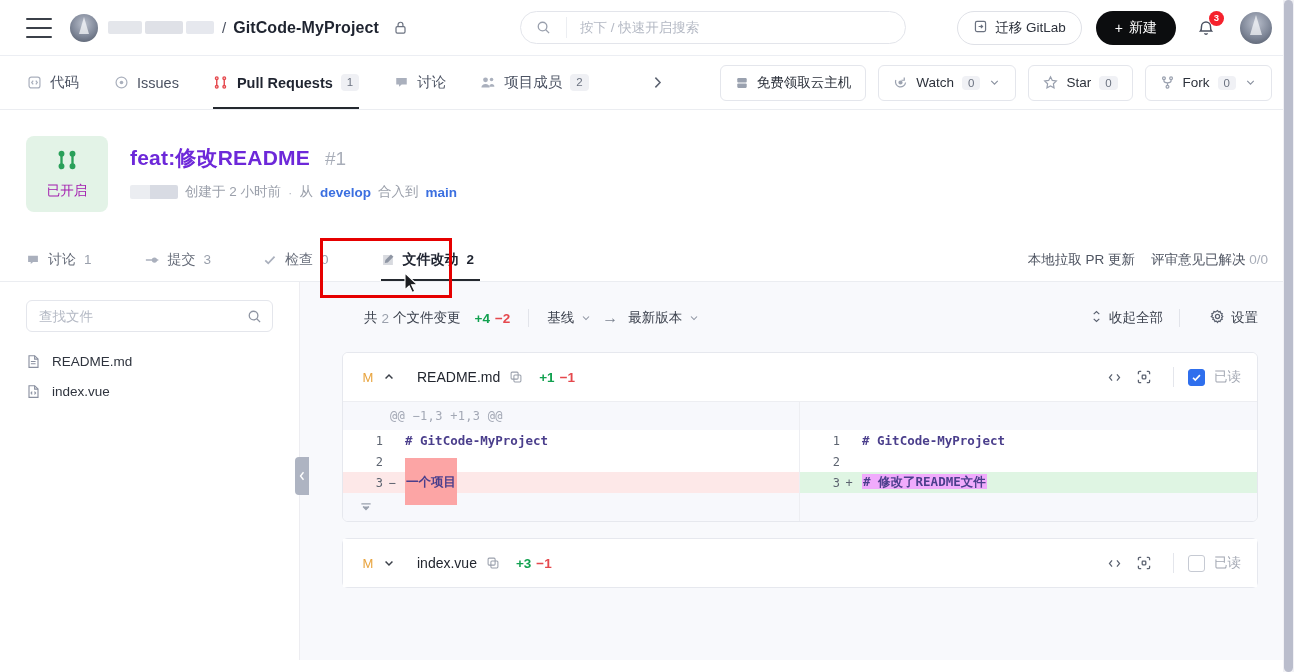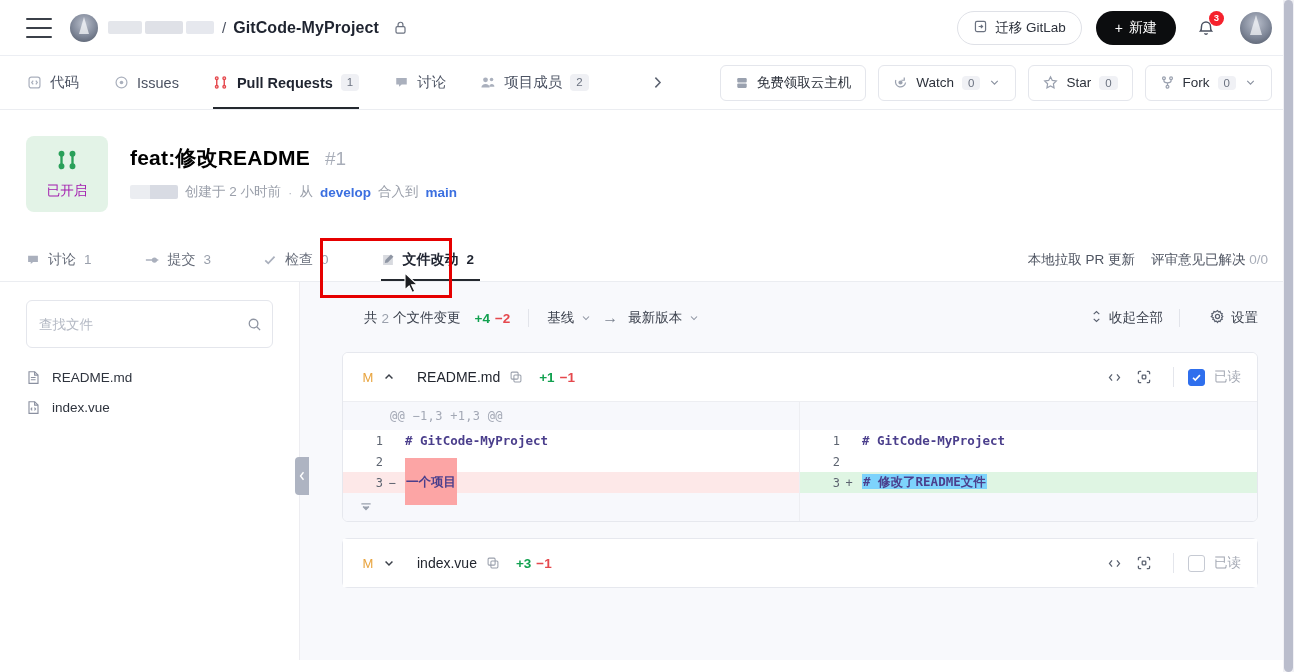--- a/index.html
+++ b/index.html
@@ -124,21 +124,21 @@
   
   .pr-head { padding: 26px 26px 0 26px; display:flex; gap: 22px; }
   .pr-state {
     width: 82px; height: 76px; border-radius:8px; background:#e3f3e7;
     display:flex; flex-direction:column; align-items:center; justify-content:center; gap:7px;
     flex:0 0 auto;
   }
   .pr-state .st-ico { color:#2aa05a; }
   .pr-state .st-label { font-size:13.5px; color:#a21caf; }
   .pr-title-row { display:flex; align-items:baseline; gap: 15px; padding-top: 8px;}
-  .pr-title { font-size: 21px; font-weight:700; color:#000000; letter-spacing:.2px;}
+  .pr-title { font-size: 21px; font-weight:700; color:#6d28d9; letter-spacing:.2px;}
   .pr-number { font-size:19px; color:#a9aeb9; font-weight:400;}
   .pr-sub { display:flex; align-items:center; gap:7px; margin-top: 11px; font-size:13.5px; color:#9ba0ab; }
   .pr-sub .blur-user { display:inline-block; width:48px; height:14px; border-radius:2px;
     background: linear-gradient(90deg,#ebedf1 0 42%, #d8dbe3 42% 100%); }
   .pr-sub .branch { color:#3b6fe0; font-weight:700; }
   .pr-sub .dot { color:#b9bdc6; }
 
   
   .pr-tabs {
     margin-top: 26px; display:flex; align-items:center;
@@ -163,21 +163,21 @@
   .annot-box {
     position:absolute; left: 320px; top: 238px; width: 132px; height: 60px;
     border: 3px solid #e60000; pointer-events:none; z-index: 40;
   }
   .cursor-arrow { position:absolute; left: 404px; top: 272px; z-index: 45; pointer-events:none; }
 
   
   .content { display:flex; height: 378px; }
   .file-sidebar { width: 300px; flex:0 0 auto; padding: 18px 26px 0 26px; border-right:1px solid #ededf1; position:relative;}
   .find-file {
-    height: 48px; border:1px solid #e4e6ec; border-radius:6px;
+    height: 32px; border:1px solid #e4e6ec; border-radius:6px;
     display:flex; align-items:center; padding: 0 10px 0 12px; background:#fff;
   }
   .find-file input {
     border:none; outline:none; flex:1; font-size:13.5px; color:#3b4049;
     background:transparent; font-family:inherit;
   }
   .find-file input::placeholder { color:#b4b9c4; }
   .find-file .f-ico { color:#8f95a2; display:flex; align-items:center;}
   .file-list { margin-top: 14px; }
   .file-row { display:flex; align-items:center; gap:11px; height:30px; cursor:pointer; font-size:13.5px; color:#2f343e; }
@@ -234,21 +234,21 @@
   .hunk-row { height:28px; background:#f7f8fc; display:flex; align-items:center; }
   .hunk-txt { font-size:12px; color:#a3a8b5; padding-left: 47px; letter-spacing:.3px;}
   .dline { height: 21px; display:flex; align-items:center; font-size:12.5px; }
   .dline .ln { width: 42px; text-align:right; color:#5d6470; font-size:12px; padding-right:2px; }
   .dline .sign { width: 14px; text-align:center; color:#5d6470; font-size:12px; }
   .dline .code { padding-left: 6px; color:#4b3f8c; font-weight:700; white-space:pre; }
   .dline.ctx { background:#fff; }
   .dline.del { background:#fde8e8; }
   .dline.add { background:#dff5e3; }
   .dline.del .hl { background:#fca5a5; padding:16px 1px; color:#4b3f8c; }
-  .dline.add .hl { background:#7dd3fc; padding:0 1px; color:#4b3f8c; }
+  .dline.add .hl { background:#f0abfc; padding:0 1px; color:#4b3f8c; }
   .expand-row { height:28px; background:#f7f8fc; display:flex; align-items:center; padding-left: 16px; color:#99a0ad; cursor:pointer;}
 
   .diff-card2 { margin-top: 16px; border:1px solid #e6e8ee; border-radius:6px; background:#fff; }
 
   
   .vscroll { position:absolute; right:0; top:0; width:11px; height:672px; background:#f1f1f5; z-index:30;}
   .vscroll .thumb { position:absolute; top:0; left:1px; width:9px; height: 672px; border-radius:5px; background:#babdcc; }
 </style>
 </head>
 <body>
@@ -269,20 +269,29 @@
       </div>
     <span class="slash">/</span>
     <span class="repo-name">GitCode-MyProject</span>
     <span class="lock-icon">
       <svg width="15" height="15" viewBox="0 0 16 16" fill="none" stroke="currentColor" stroke-width="1.3">
         <rect x="3.2" y="7" width="9.6" height="7" rx="1.4"></rect>
           <path d="M5.4 7V5a2.6 2.6 0 015.2 0v2"></path>
       </svg>
     </span>
 
+    <div class="search-box">
+      <span class="s-ico">
+        <svg width="15" height="15" viewBox="0 0 16 16" fill="none" stroke="currentColor" stroke-width="1.4">
+          <circle cx="7" cy="7" r="4.6"></circle>
+            <path d="M10.4 10.4L14 14"></path>
+        </svg>
+      </span>
+      <input class="search-input" placeholder="按下 / 快速开启搜索" style="">
+    </div>
 
     <div class="top-actions">
       <button class="btn-outline">
         <span>
           <svg width="15" height="15" viewBox="0 0 16 16" fill="none" stroke="#6b7280" stroke-width="1.3">
             <rect x="2.6" y="2.6" width="10.8" height="10.8" rx="1.6"></rect>
               <path d="M6 8h4M8.4 6.2L10.2 8l-1.8 1.8"></path>
           </svg>
         </span>
         <span>迁移 GitLab</span>

